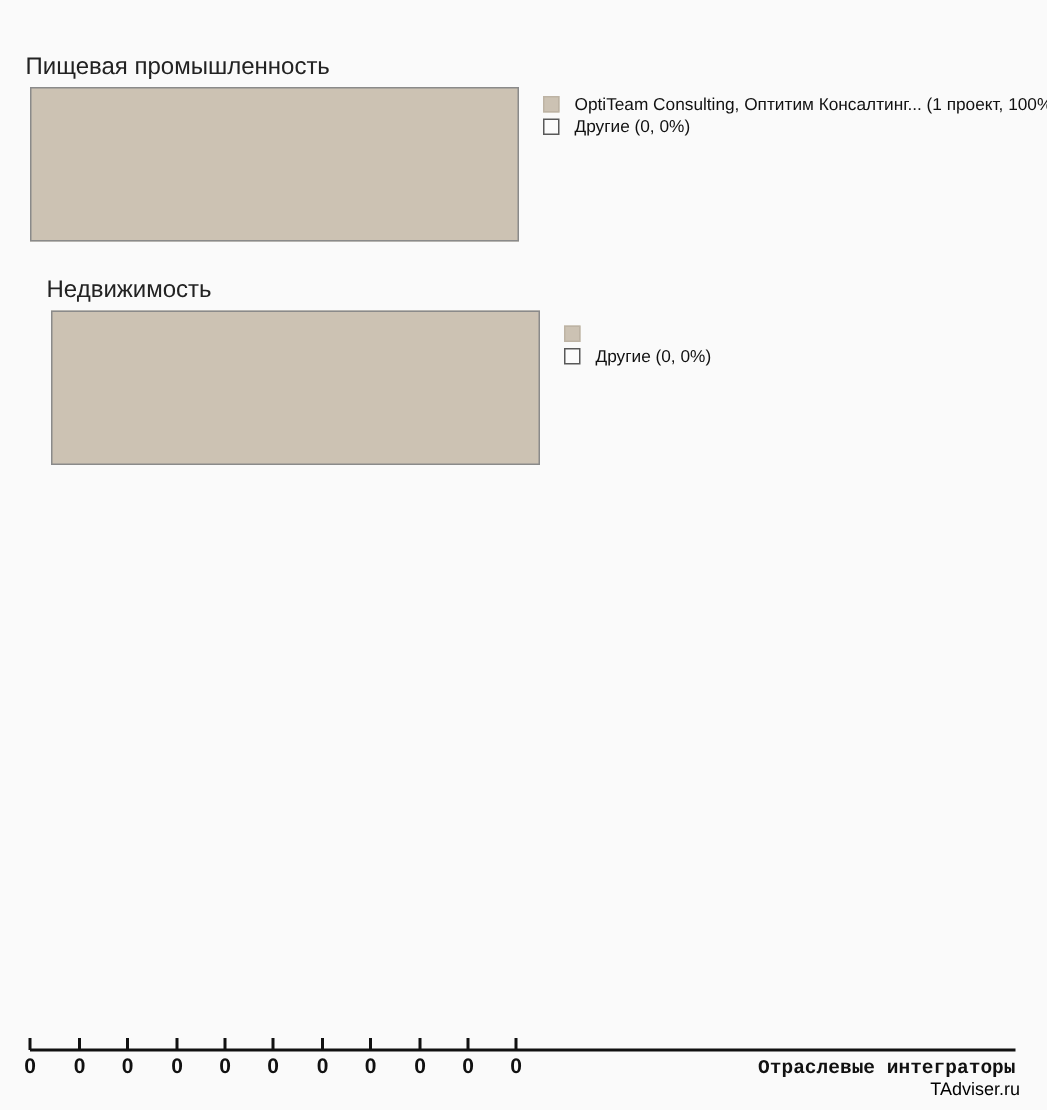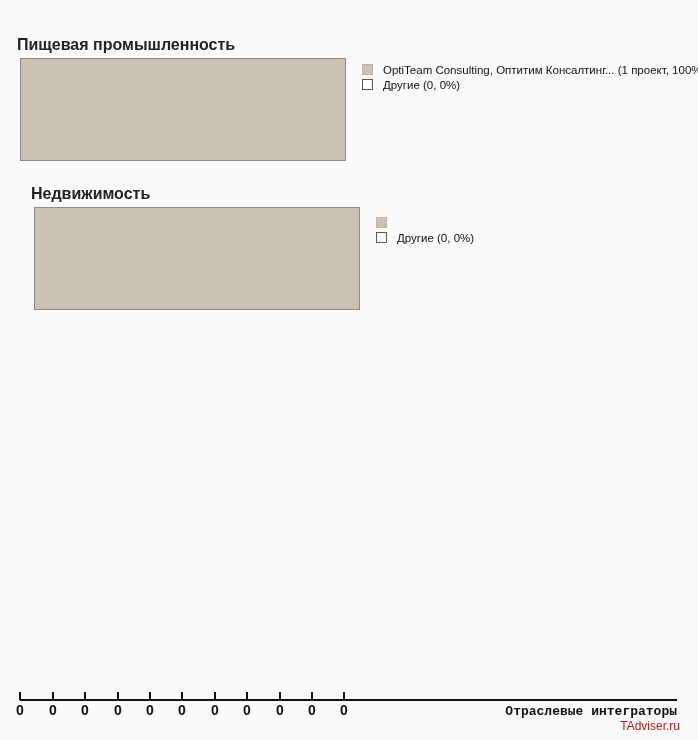--- a/index.html
+++ b/index.html
@@ -29,21 +29,21 @@
     width: 698px;
     height: 130px;
   }
   .section.s1 { top: 36px; }
   .section.s2 { top: 185px; margin-left: 14px; }
   .section-title {
     position: absolute;
     left: 17px;
     top: 0;
     font-size: 16px;
-    font-weight: bold;
+    font-weight: normal;
     color: #222;
     white-space: nowrap;
   }
   .bar {
     position: absolute;
     left: 20px;
     top: 22px;
     width: 326px;
     height: 103px;
     box-sizing: border-box;
@@ -126,21 +126,21 @@
     font-weight: bold;
     color: #111;
     white-space: nowrap;
     font-family: Liberation Mono, monospace;
   }
   .watermark {
     position: absolute;
     right: 18px;
     top: 27px;
     font-size: 12px;
-    color: #b91c1c;
+    color: #000000;
     white-space: nowrap;
   }
 </style>
 </head>
 <body>
 
 <div class="canvas">
 
 
   <div class="section s1">

